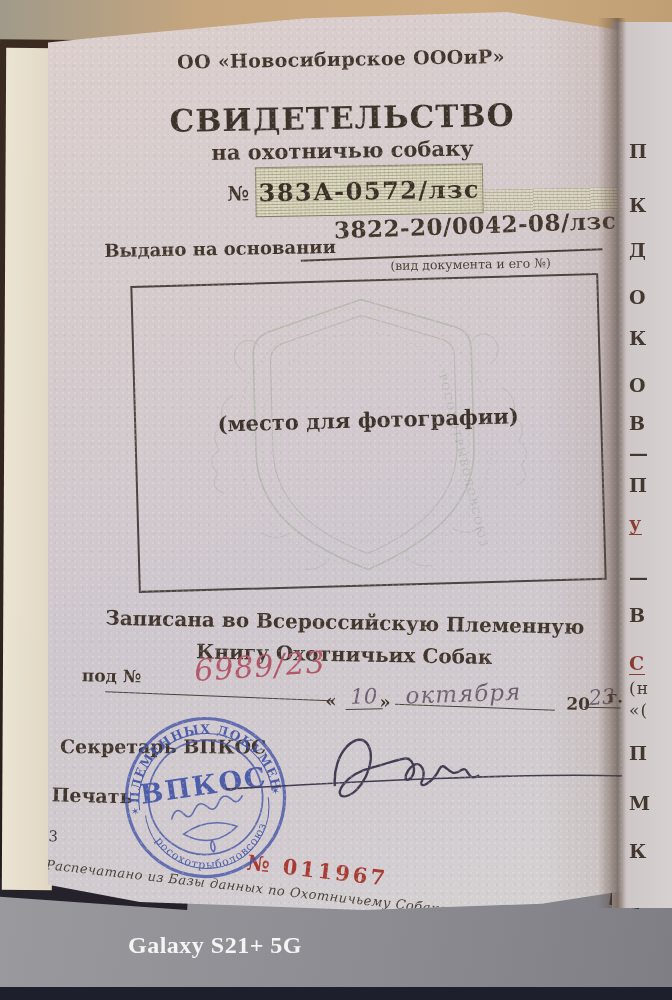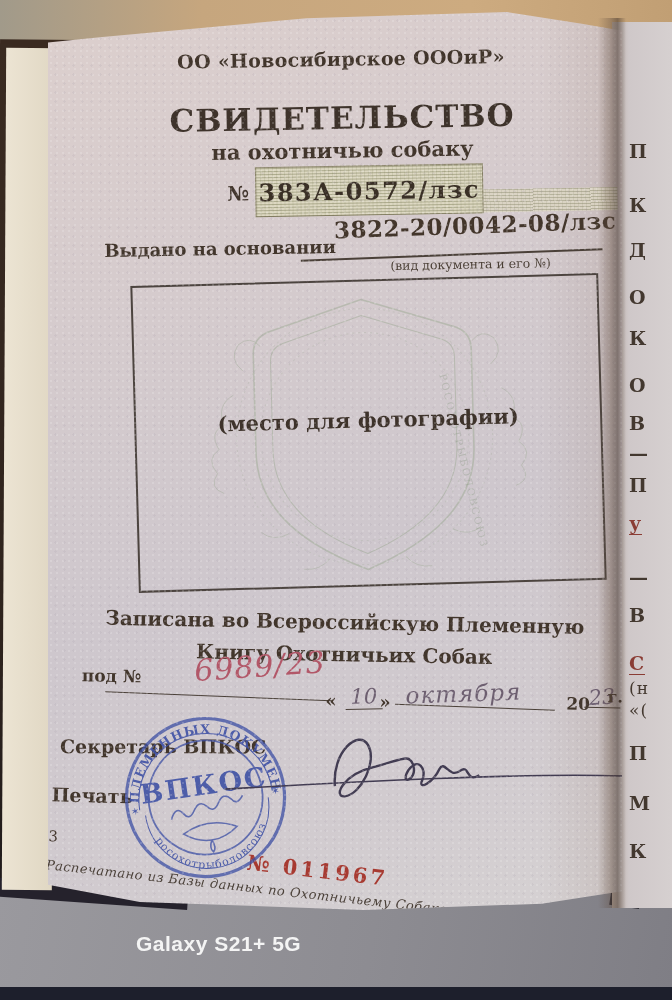--- a/index.html
+++ b/index.html
@@ -79,22 +79,22 @@
   .year-suffix{position:absolute;left:564px;top:670px;font-weight:bold;font-size:16px;color:#42362c;}
   .secretary{position:absolute;left:20px;top:728px;font-weight:bold;font-size:19px;color:#42362c;transform:rotate(-1.5deg);z-index:2;}
   .seal-label{position:absolute;left:13px;top:779px;font-weight:bold;font-size:19px;color:#42362c;z-index:2;}
   .pagenum{position:absolute;left:11px;top:823px;font-size:15px;color:#42362c;}
   .stamp{position:absolute;left:84px;top:706px;width:166px;height:166px;z-index:5;transform:rotate(-10deg);opacity:.9;}
   .sig{position:absolute;left:172px;top:710px;width:426px;height:96px;z-index:6;}
   .form-number{position:absolute;left:210px;top:846px;font-weight:bold;font-size:21px;color:#a73a31;letter-spacing:3px;transform:rotate(5deg);z-index:4;}
   .footer-note{position:absolute;left:10px;top:853px;width:560px;font-style:italic;font-size:13px;letter-spacing:.5px;color:#4a4038;
     transform:rotate(4.8deg);transform-origin:left top;z-index:3;}
   
-  .device-label{position:absolute;left:136px;top:932px;z-index:10;color:#f4f4f4;font-weight:bold;font-size:21px;
-    font-family:Liberation Sans, sans-serif;letter-spacing:.5px;}
+  .device-label{position:absolute;left:128px;top:932px;z-index:10;color:#f4f4f4;font-weight:bold;font-size:24px;
+    font-family:Liberation Serif, serif;letter-spacing:.5px;}
 </style>
 </head>
 <body>
 
 <div id="scene">
 
   <div class="tan-band"></div>
   <div class="table-surface"></div>
   <div class="bottom-navy-bar"></div>
   <div class="cover-topleft-bar"></div>

